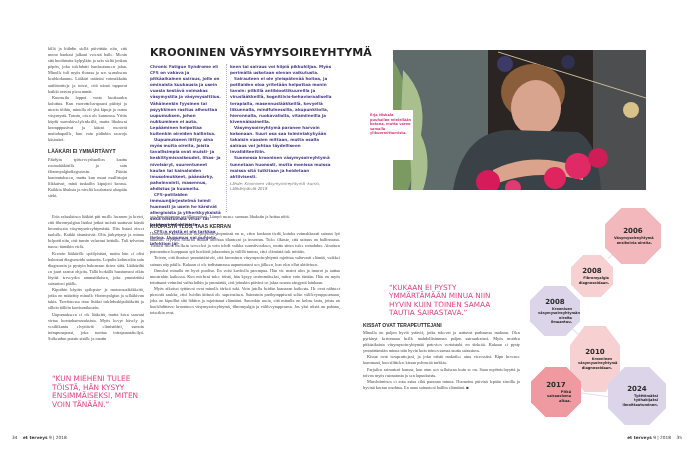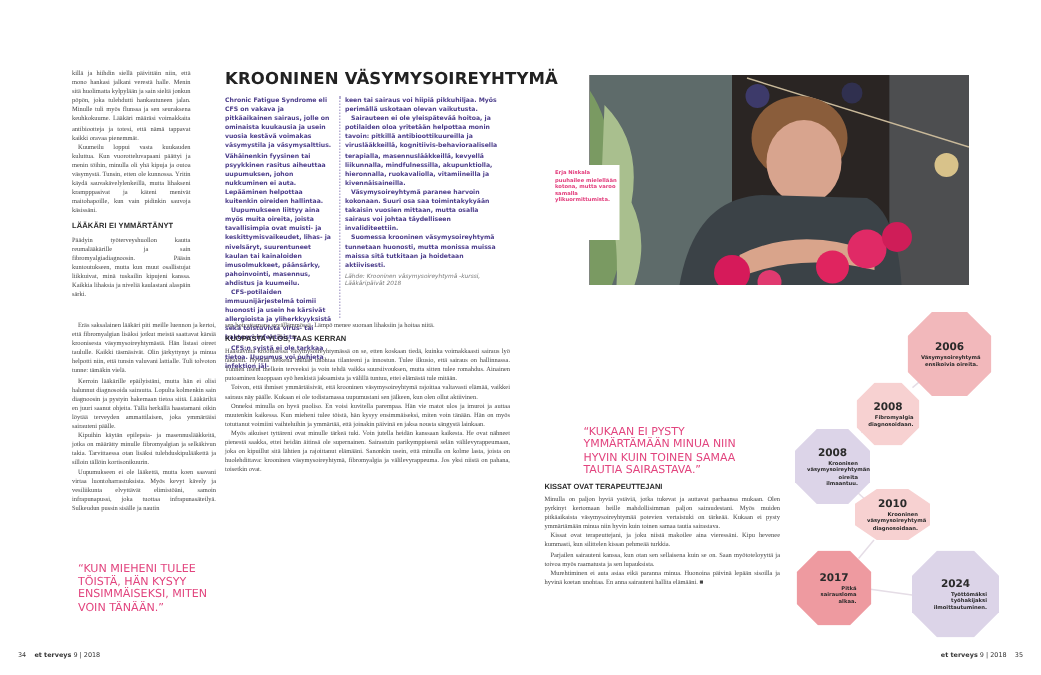--- a/index.html
+++ b/index.html
@@ -157,21 +157,21 @@
   <div class="tx" style="width:38px;">Väsymysoireyhtymä ensikoivia oireita.</div>
 </div>
 <div class="oct lpink" style="left:571px;top:255px;width:42px;height:42px;">
   <div class="yr">2008</div>
   <div class="tx" style="width:34px;">Fibromyalgia diagnosoidaan.</div>
 </div>
 <div class="oct lav" style="left:530px;top:286px;width:50px;height:50px;">
   <div class="yr">2008</div>
   <div class="tx" style="width:34px;">Kroonisen väsymysoireyhtymän oireita ilmaantuu.</div>
 </div>
-<div class="oct lpink" style="left:570px;top:326px;width:50px;height:34px;">
+<div class="oct lpink" style="left:570px;top:326px;width:50px;height:66px;">
   <div class="yr">2010</div>
   <div class="tx" style="width:34px;">Krooninen väsymysoireyhtymä diagnosoidaan.</div>
 </div>
 <div class="oct rose" style="left:531px;top:367px;width:50px;height:50px;">
   <div class="yr">2017</div>
   <div class="tx" style="width:30px;">Pitkä sairausloma alkaa.</div>
 </div>
 <div class="oct lav" style="left:608px;top:367px;width:58px;height:58px;">
   <div class="yr">2024</div>
   <div class="tx" style="width:42px;">Työttömäksi työhakijaksi ilmoittautuminen.</div>

